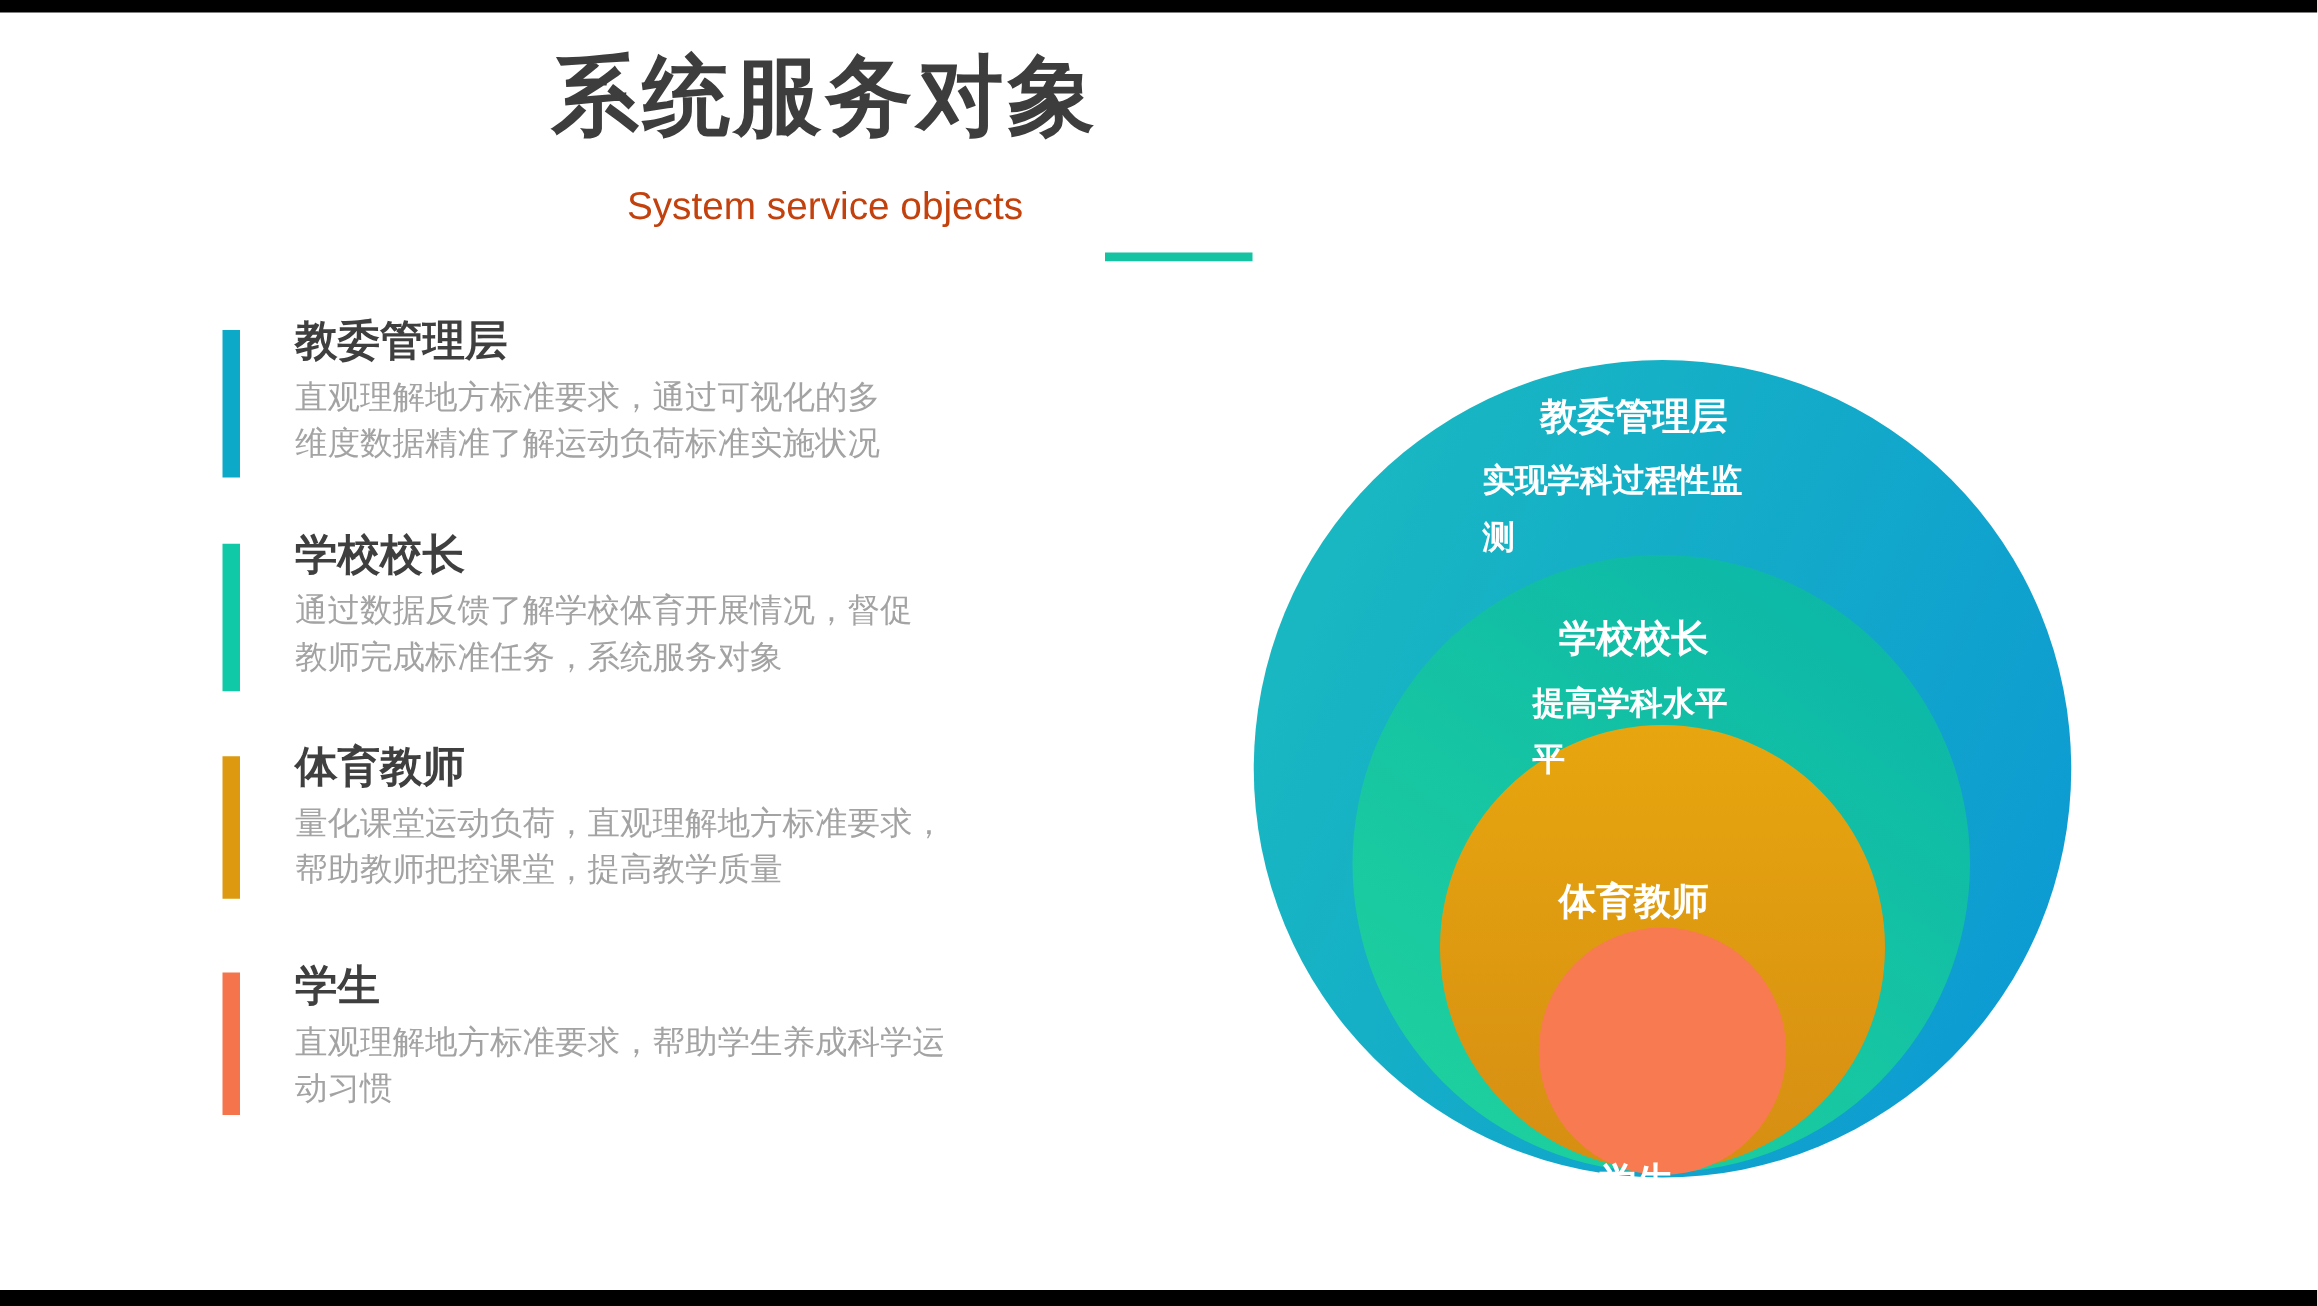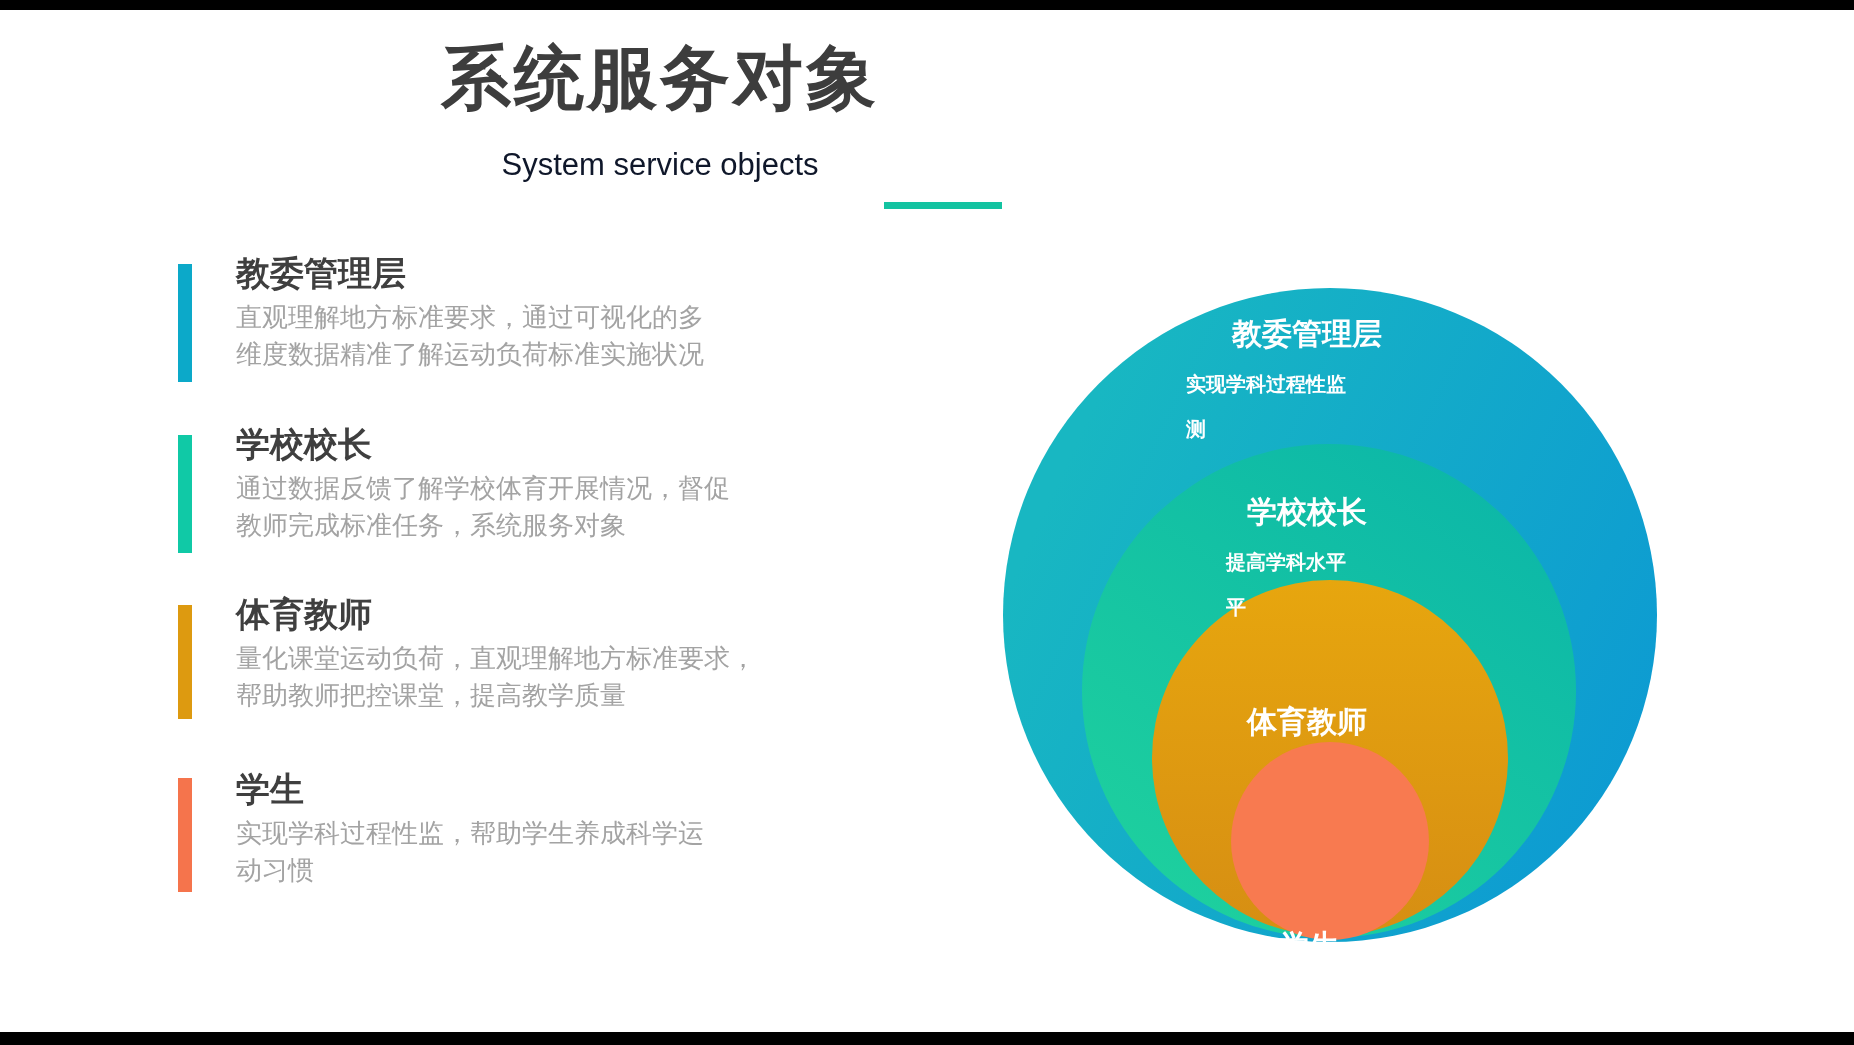--- a/index.html
+++ b/index.html
@@ -7,21 +7,21 @@
          font-family:"Liberation Sans",sans-serif;}
   .letterbox{position:absolute;left:0;width:100%;background:#000;}
   .letterbox.top{top:0;height:10px;}
   .letterbox.bottom{bottom:0;height:13px;}
 
   
   .title{position:absolute;left:280px;top:24px;width:760px;margin:0;text-align:center;
          font-family:"Liberation Serif","DejaVu Serif",serif;font-weight:900;
          font-size:70px;line-height:110px;color:#3d3d3d;letter-spacing:3px;}
   .subtitle{position:absolute;left:280px;top:146px;width:760px;text-align:center;
-            font-size:31px;line-height:38px;color:#0f172a;font-weight:400;}
+            font-size:31px;line-height:38px;color:#c2410c;font-weight:400;}
   .subtitle-rule{position:absolute;left:884px;top:202px;width:118px;height:7px;background:#13c3a1;}
 
   
   .legend-bar{position:absolute;left:178px;width:14px;}
   .lb1{top:264px;height:118px;background:#0ca9c9;}
   .lb2{top:435px;height:118px;background:#10c9a6;}
   .lb3{top:605px;height:114px;background:#dd9a10;}
   .lb4{top:778px;height:114px;background:#f5744c;}
 
   .legend-text{position:absolute;left:236px;width:540px;}
@@ -36,21 +36,21 @@
   .c-teal  {left:1003px;top:288px;width:654px;height:654px;
             background:linear-gradient(115deg,#18b7c2 15%,#0d9bd2 90%);}
   .c-green {left:1082px;top:444px;width:494px;height:494px;
             background:linear-gradient(215deg,#0cb7a8 10%,#1ed09e 90%);}
   .c-orange{left:1152px;top:580px;width:356px;height:356px;
             background:linear-gradient(180deg,#e7a60e,#d68e13);}
   .c-red   {left:1231px;top:742px;width:198px;height:198px;background:#f87a50;}
 
   .cl{position:absolute;color:#ffffff;font-weight:700;}
   .cl .cl-title{text-align:center;font-size:30px;line-height:44px;}
-  .cl .cl-desc{font-size:20px;line-height:45px;margin-top:6px;white-space:pre-line;text-align:left;font-family:Liberation Serif, serif;}
+  .cl .cl-desc{font-size:26px;line-height:45px;margin-top:6px;white-space:pre-line;text-align:left;font-family:Liberation Serif, serif;}
   .cl1{left:1186px;top:312px;width:242px;}
   .cl2{left:1226px;top:490px;width:162px;}
   .cl3{left:1226px;top:700px;width:162px;}
   .cl4{left:1210px;top:924px;width:198px;}
 </style>
 </head>
 <body>
 
 <div class="slide">
 
@@ -78,21 +78,21 @@
   <span class="legend-bar lb3"></span>
   <div class="legend-text lt3">
     <h3>体育教师</h3>
     <p>量化课堂运动负荷，直观理解地方标准要求，
 帮助教师把控课堂，提高教学质量</p>
   </div>
 
   <span class="legend-bar lb4"></span>
   <div class="legend-text lt4">
     <h3>学生</h3>
-    <p>实现学科过程性监，帮助学生养成科学运
+    <p>直观理解地方标准要求，帮助学生养成科学运
 动习惯</p>
   </div>
 
   <div class="circle c-teal"></div>
   <div class="circle c-green"></div>
   <div class="circle c-orange"></div>
   <div class="circle c-red"></div>
 
   <div class="cl cl1">
     <div class="cl-title">教委管理层</div>

